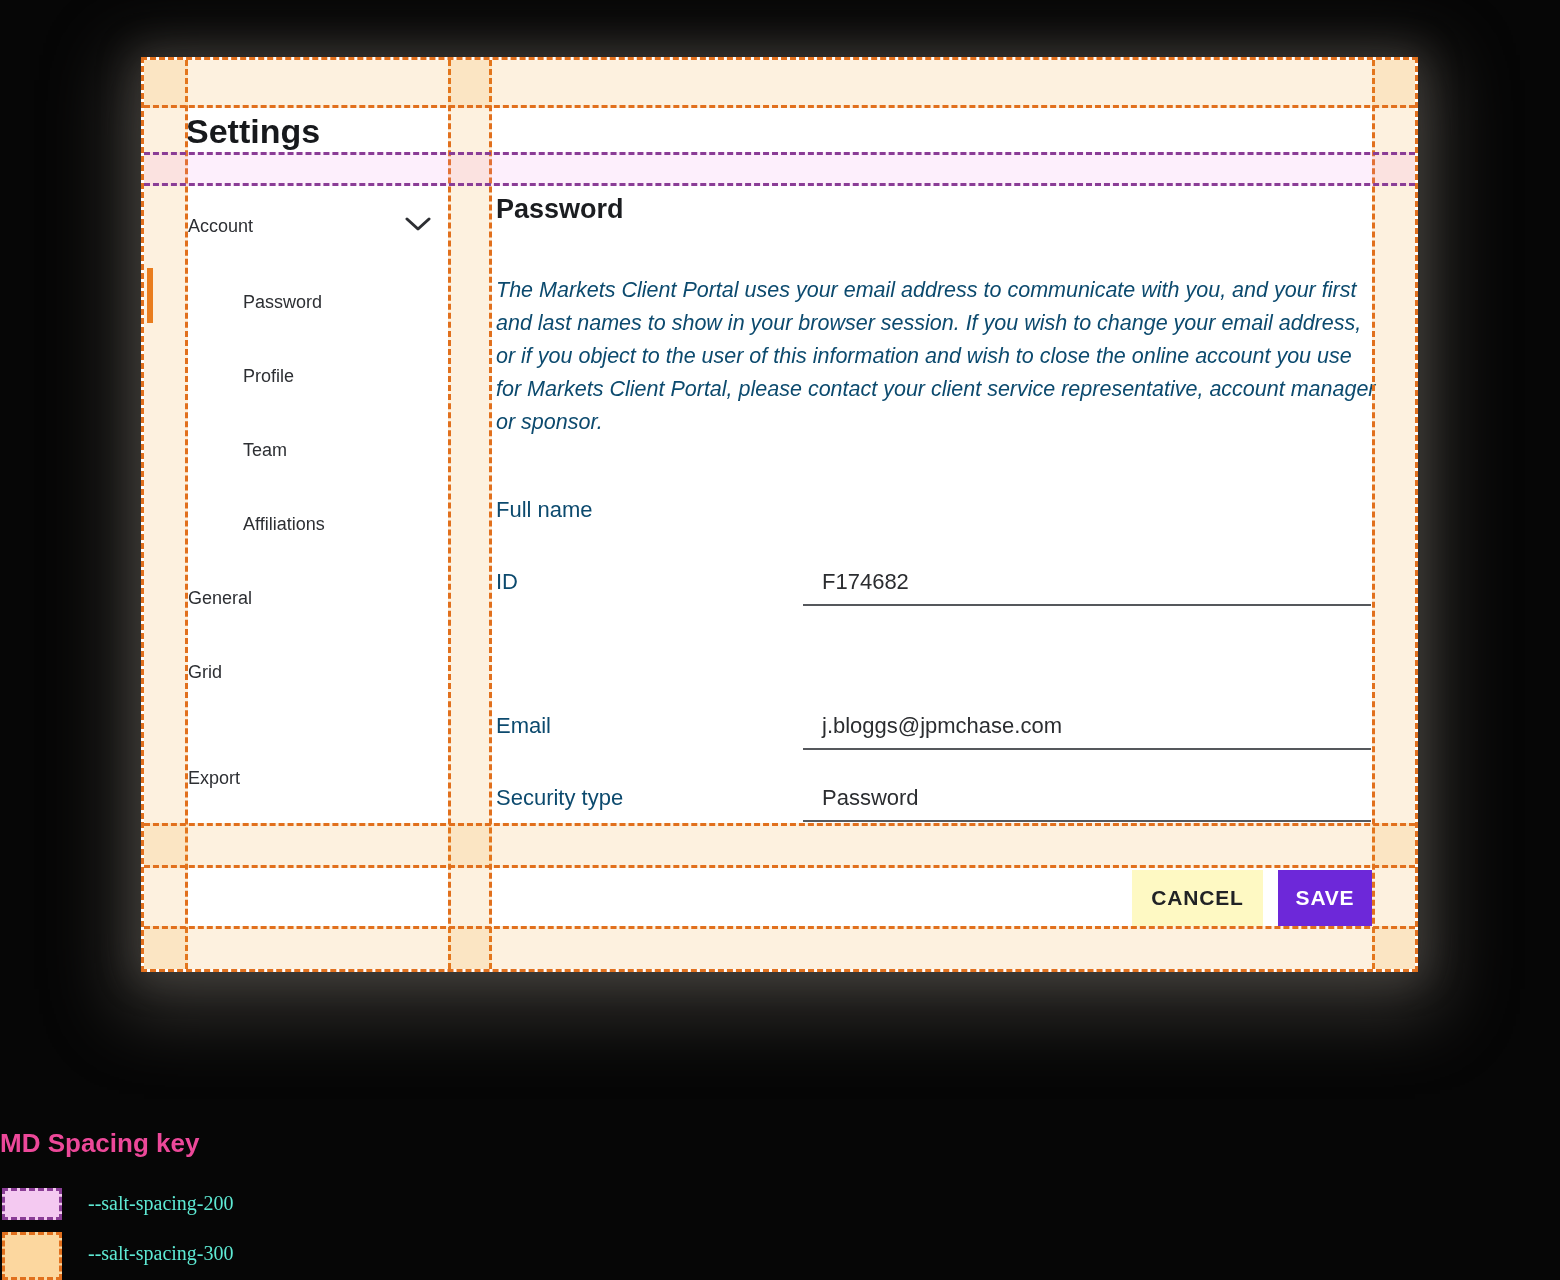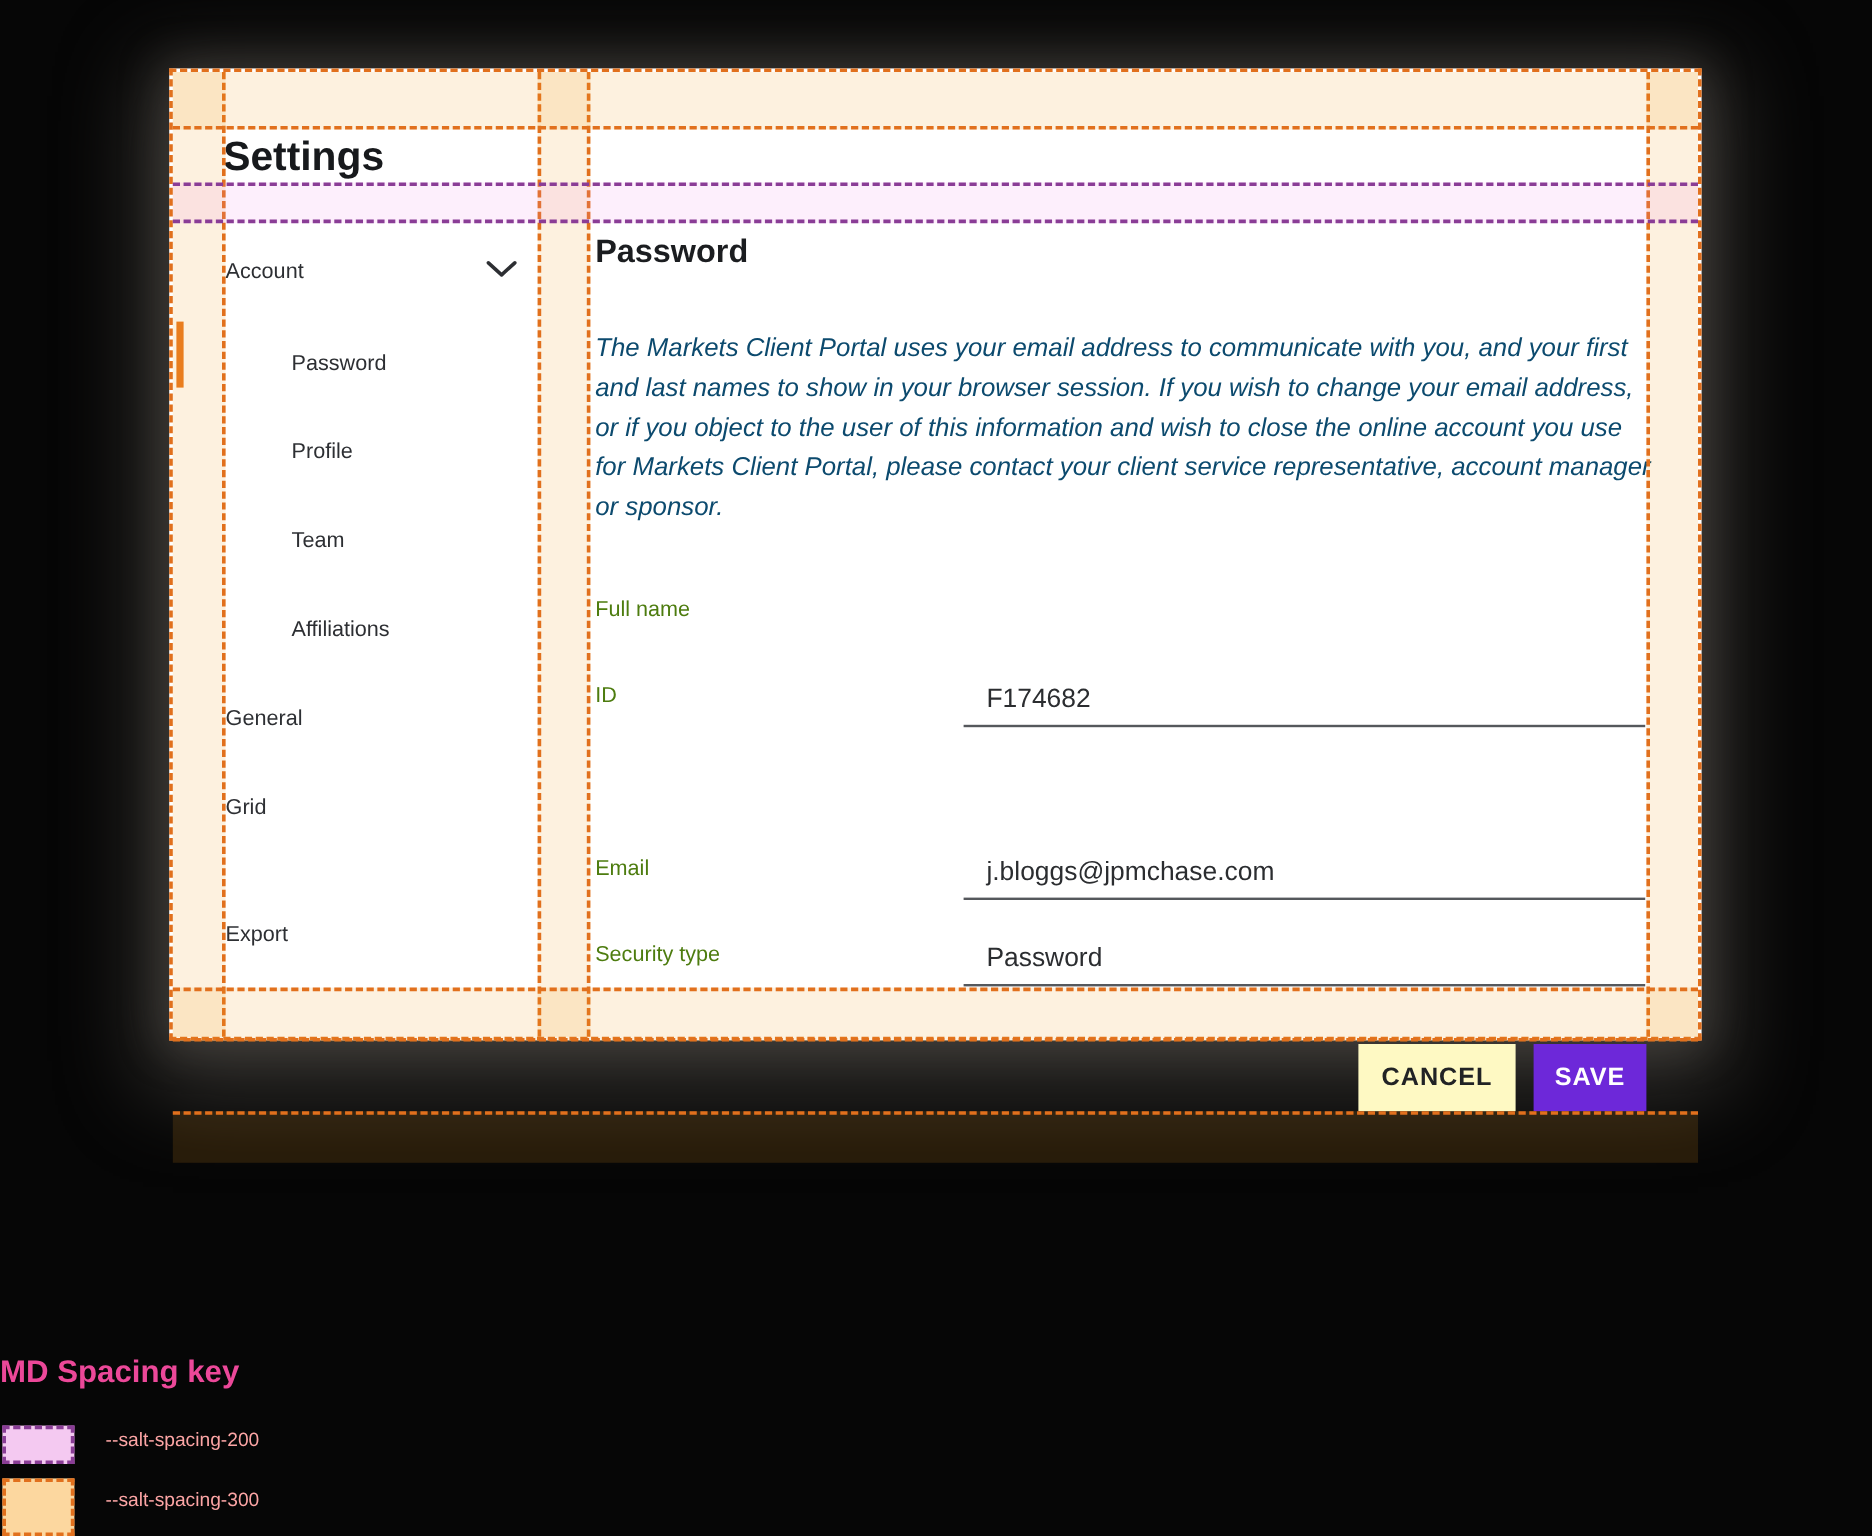--- a/index.html
+++ b/index.html
@@ -2,40 +2,40 @@
 <html><head>
 <meta charset="utf-8">
 <style>
   * { margin:0; padding:0; box-sizing:border-box; }
   html,body { background:#040404; }
   body { font-family:"Liberation Sans", sans-serif; }
   .canvas { position:relative; width:1560px; height:1280px; background:#060606; overflow:hidden; }
 
   
   .dialog {
-    position:absolute; left:141px; top:57px; width:1277px; height:810px;
+    position:absolute; left:141px; top:57px; width:1277px; height:915px;
     background:#ffffff; border:3px dashed #e1701d;
     box-shadow:0 20px 70px 22px rgba(125,120,112,0.38), 0 0 34px 8px rgba(110,105,98,0.28);
   }
   .dialog > * { position:absolute; }
 
   .dlg-title { left:42px; top:50px; font-size:34px; line-height:42px; font-weight:600; color:#17191c; }
 
   
   .nav-row { left:44px; height:30px; font-size:18px; line-height:28px; color:#2d2f33; cursor:pointer; white-space:nowrap; }
   .nav-row.sub { left:99px; }
   .chev { left:261px; top:156px; width:26px; height:16px; }
   .active-bar { left:3px; top:208px; width:6px; height:55px; background:#e8791f; }
 
   
   .panel-heading { left:352px; top:132px; font-size:27px; line-height:34px; font-weight:600; color:#1b1d20; }
   .panel-desc { left:352px; top:214px; width:880px; font-size:21.5px; line-height:33px; color:#0c4a6e;font-style:italic; }
 
   .field-row { left:352px; width:878px; height:44px; }
-  .f-label { position:absolute; left:0; top:2px; font-size:18px; color:#4d7c0f; }
+  .f-label { position:absolute; left:0; top:2px; font-size:22px; color:#0c4a6e; }
   .f-value {
     position:absolute; left:307px; top:0; width:568px; height:39px;
     border-bottom:2px solid #55585c; font-size:22px; color:#2b2d30;
     padding-left:19px; line-height:30px; cursor:text; background:transparent;
   }
 
   .btn { top:810px; height:56px; border:none; font-family:"Liberation Sans",sans-serif;
          font-size:21px; font-weight:600; letter-spacing:0.8px; cursor:pointer;
          display:flex; align-items:center; justify-content:center; }
   .btn.cancel { left:988px; width:131px; background:#fef9c3; color:#212325; }
@@ -57,21 +57,21 @@
 
   
   .legend { position:absolute; left:0; top:1128px; }
   .legend-title { font-size:26px; font-weight:700; color:#ec4899; }
   .legend-row { position:absolute; left:0; }
   .legend-row.r1 { top:60px; }
   .legend-row.r2 { top:104px; }
   .swatch { position:absolute; left:2px; width:60px; }
   .swatch.s200 { top:0; height:32px; background:#f4c9f1; border:3px dashed #8a3d96; }
   .swatch.s300 { top:0; height:48px; background:#fcd79f; border:3px dashed #e1701d; }
-  .legend-label { position:absolute; left:88px; top:4px; font-size:16px; color:#fca5a5; white-space:nowrap; }
+  .legend-label { position:absolute; left:88px; top:4px; font-size:20px; color:#5eead4; white-space:nowrap;font-family:Liberation Serif, serif; }
 </style>
 </head>
 <body>
 
 <div class="canvas">
 
   <div class="dialog">
 
     <div class="dlg-title">Settings</div>
 

